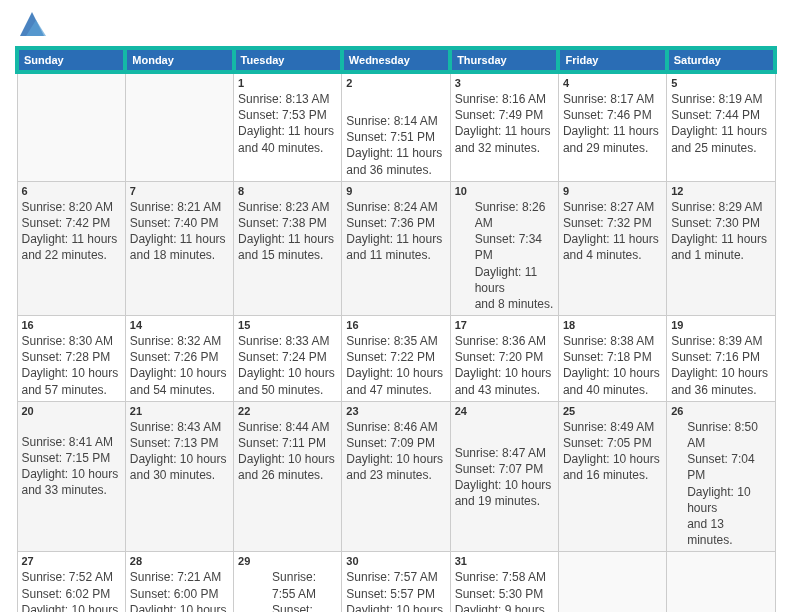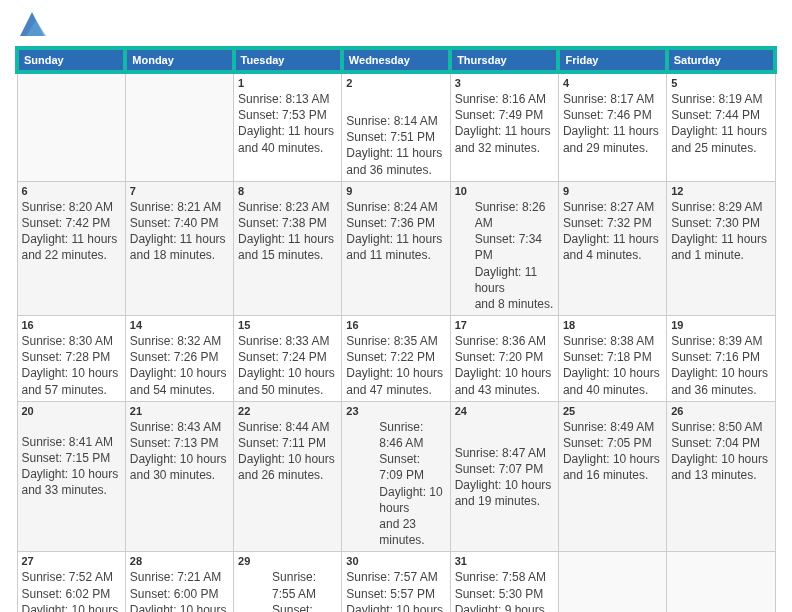--- a/index.html
+++ b/index.html
@@ -291,42 +291,42 @@
           </td>
           <td>
             <div class="day-number">22</div>
             <div class="day-info" style="white-space: pre-line;">Sunrise: 8:44 AM
 Sunset: 7:11 PM
 Daylight: 10 hours
 and 26 minutes.</div>
           </td>
           <td>
             <div class="day-number">23</div>
-            <div class="day-info" style="white-space: pre-line; margin-left: 33px;">Sunrise: 8:46 AM
+            <div class="day-info" style="white-space: pre-line;">Sunrise: 8:46 AM
 Sunset: 7:09 PM
 Daylight: 10 hours
 and 23 minutes.</div>
           </td>
           <td>
             <div class="day-number">24</div>
             <div class="day-info" style="white-space: pre-line; margin-top: 28px;">Sunrise: 8:47 AM
 Sunset: 7:07 PM
 Daylight: 10 hours
 and 19 minutes.</div>
           </td>
           <td>
             <div class="day-number">25</div>
             <div class="day-info" style="white-space: pre-line;">Sunrise: 8:49 AM
 Sunset: 7:05 PM
 Daylight: 10 hours
 and 16 minutes.</div>
           </td>
           <td>
             <div class="day-number">26</div>
-            <div class="day-info" style="white-space: pre-line;">Sunrise: 8:50 AM
+            <div class="day-info" style="white-space: pre-line; margin-left: 16px;">Sunrise: 8:50 AM
 Sunset: 7:04 PM
 Daylight: 10 hours
 and 13 minutes.</div>
           </td>
         </tr>
         <tr>
           <td>
             <div class="day-number">27</div>
             <div class="day-info" style="white-space: pre-line;">Sunrise: 7:52 AM
 Sunset: 6:02 PM

